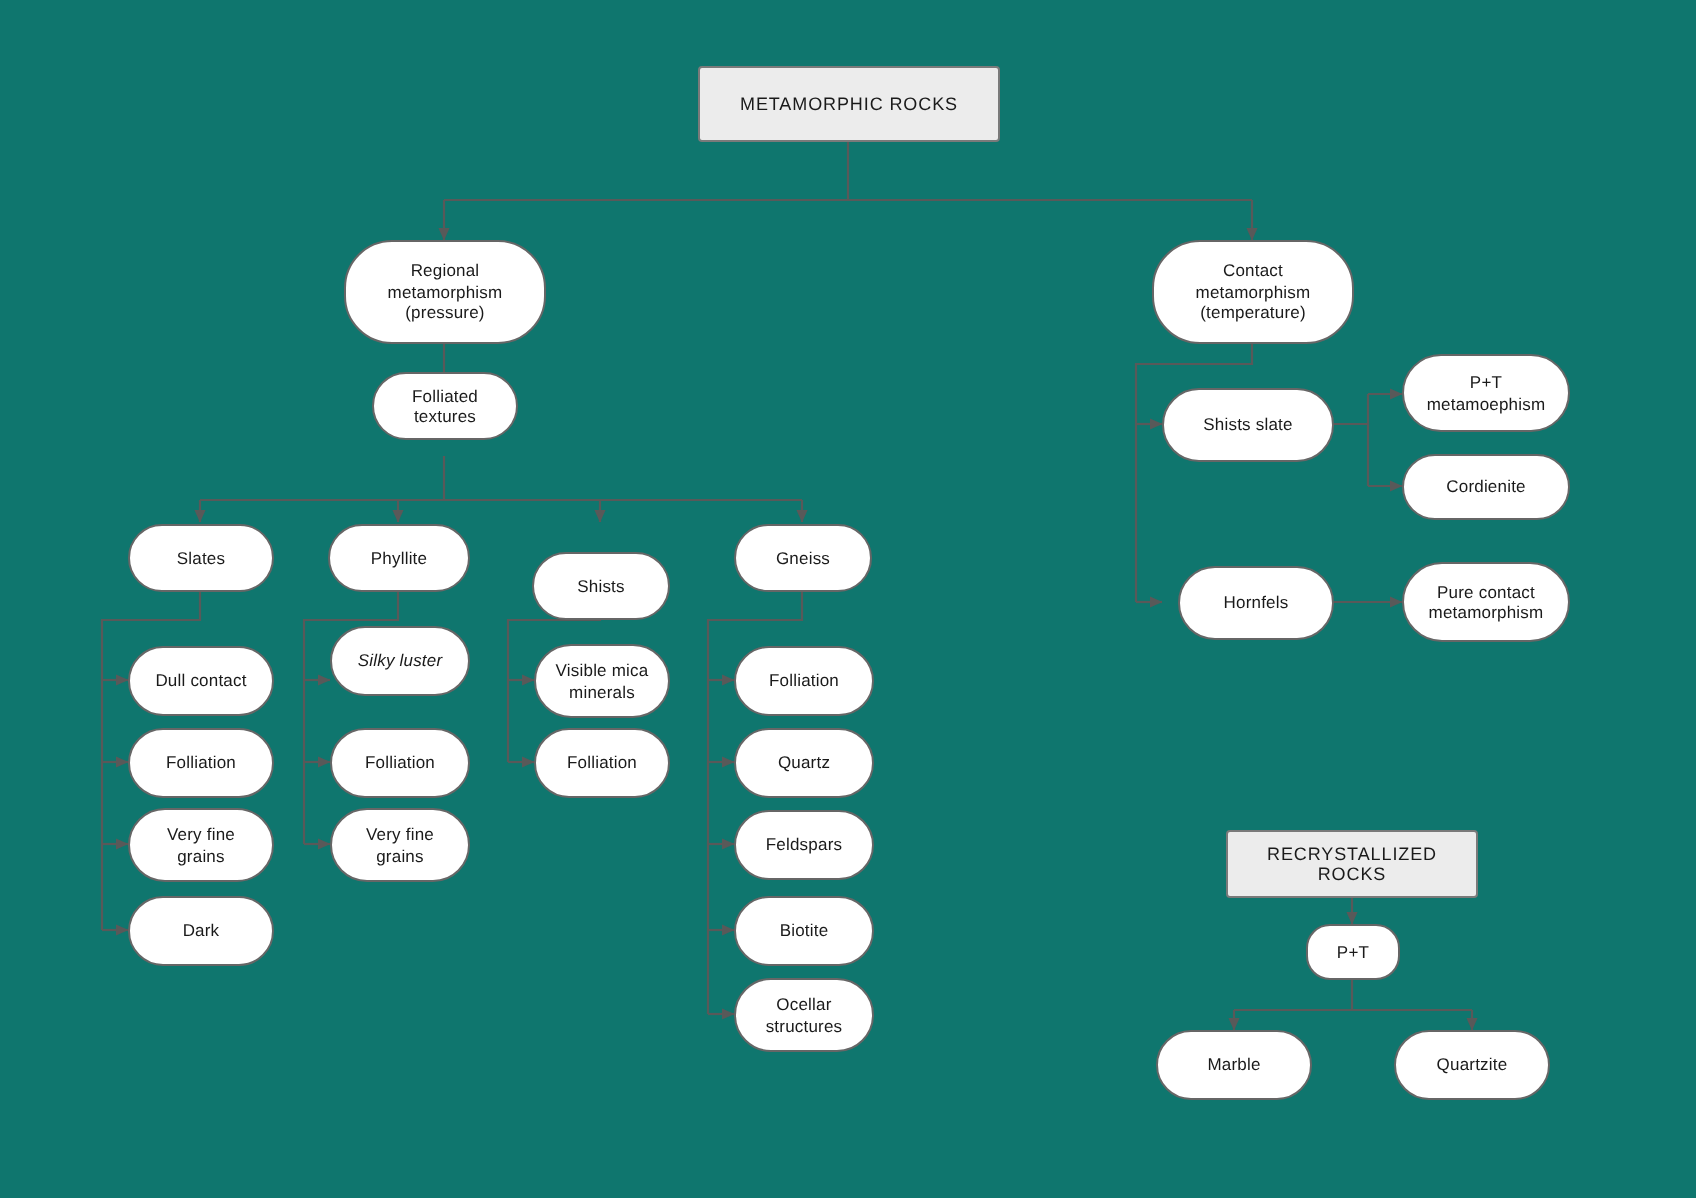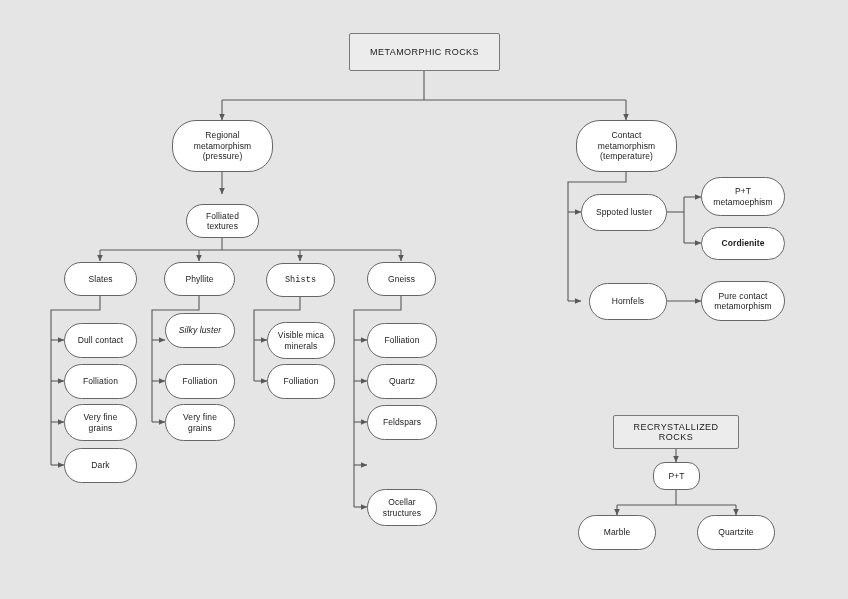--- a/index.html
+++ b/index.html
@@ -9,21 +9,21 @@
     background: #ffffff;
   }
   body {
     font-family: "Liberation Sans", sans-serif;
     color: #262626;
   }
   #canvas {
     position: relative;
     width: 848px;
     height: 599px;
-    background: #e5e5e5;
+    background: #0f766e;
     overflow: hidden;
   }
   svg.edges {
     position: absolute;
     left: 0;
     top: 0;
     width: 848px;
     height: 599px;
     pointer-events: none;
   }
@@ -125,54 +125,55 @@
 
   <div class="node rect" style="left:349px; top:33px; width:151px; height:38px;">METAMORPHIC ROCKS</div>
 
   <div class="node" style="left:172px; top:120px; width:101px; height:52px;">Regional
 metamorphism
 (pressure)</div>
   <div class="node" style="left:576px; top:120px; width:101px; height:52px;">Contact
 metamorphism
 (temperature)</div>
 
-  <div class="node" style="left:186px; top:204px; width:73px; height:34px;">Folliated
+  <div class="node" style="left:186px; top:186px; width:73px; height:34px;">Folliated
 textures</div>
 
   <div class="node" style="left:64px; top:262px; width:73px; height:34px;">Slates</div>
   <div class="node" style="left:164px; top:262px; width:71px; height:34px;">Phyllite</div>
-  <div class="node" style="left:266px; top:263px; width:69px; height:34px;font-family:Liberation Mono, monospace;">Shists</div>
+  <div class="node" style="left:266px; top:276px; width:69px; height:34px;">Shists</div>
   <div class="node" style="left:367px; top:262px; width:69px; height:34px;">Gneiss</div>
 
   <div class="node" style="left:64px; top:323px; width:73px; height:35px;">Dull contact</div>
   <div class="node" style="left:64px; top:364px; width:73px; height:35px;">Folliation</div>
   <div class="node" style="left:64px; top:404px; width:73px; height:37px;">Very fine
 grains</div>
   <div class="node" style="left:64px; top:448px; width:73px; height:35px;text-align:right;">Dark</div>
 
   <div class="node" style="left:165px; top:313px; width:70px; height:35px;font-style:italic;">Silky luster</div>
   <div class="node" style="left:165px; top:364px; width:70px; height:35px;">Folliation</div>
   <div class="node" style="left:165px; top:404px; width:70px; height:37px;">Very fine
 grains</div>
 
   <div class="node" style="left:267px; top:322px; width:68px; height:37px;">Visible mica
 minerals</div>
   <div class="node" style="left:267px; top:364px; width:68px; height:35px;">Folliation</div>
 
   <div class="node" style="left:367px; top:323px; width:70px; height:35px;">Folliation</div>
   <div class="node" style="left:367px; top:364px; width:70px; height:35px;">Quartz</div>
   <div class="node" style="left:367px; top:405px; width:70px; height:35px;">Feldspars</div>
+  <div class="node" style="left:367px; top:448px; width:70px; height:35px;">Biotite</div>
   <div class="node" style="left:367px; top:489px; width:70px; height:37px;">Ocellar
 structures</div>
 
-  <div class="node" style="left:581px; top:194px; width:86px; height:37px;">Sppoted luster</div>
+  <div class="node" style="left:581px; top:194px; width:86px; height:37px;">Shists slate</div>
   <div class="node" style="left:589px; top:283px; width:78px; height:37px;">Hornfels</div>
   <div class="node" style="left:701px; top:177px; width:84px; height:39px;">P+T
 metamoephism</div>
-  <div class="node" style="left:701px; top:227px; width:84px; height:33px;font-weight:bold;">Cordienite</div>
+  <div class="node" style="left:701px; top:227px; width:84px; height:33px;">Cordienite</div>
   <div class="node" style="left:701px; top:281px; width:84px; height:40px;">Pure contact
 metamorphism</div>
 
   <div class="node rect" style="left:613px; top:415px; width:126px; height:34px;">RECRYSTALLIZED
 ROCKS</div>
   <div class="node pill-sm" style="left:653px; top:462px; width:47px; height:28px;">P+T</div>
   <div class="node" style="left:578px; top:515px; width:78px; height:35px;">Marble</div>
   <div class="node" style="left:697px; top:515px; width:78px; height:35px;">Quartzite</div>
 
 </div>

